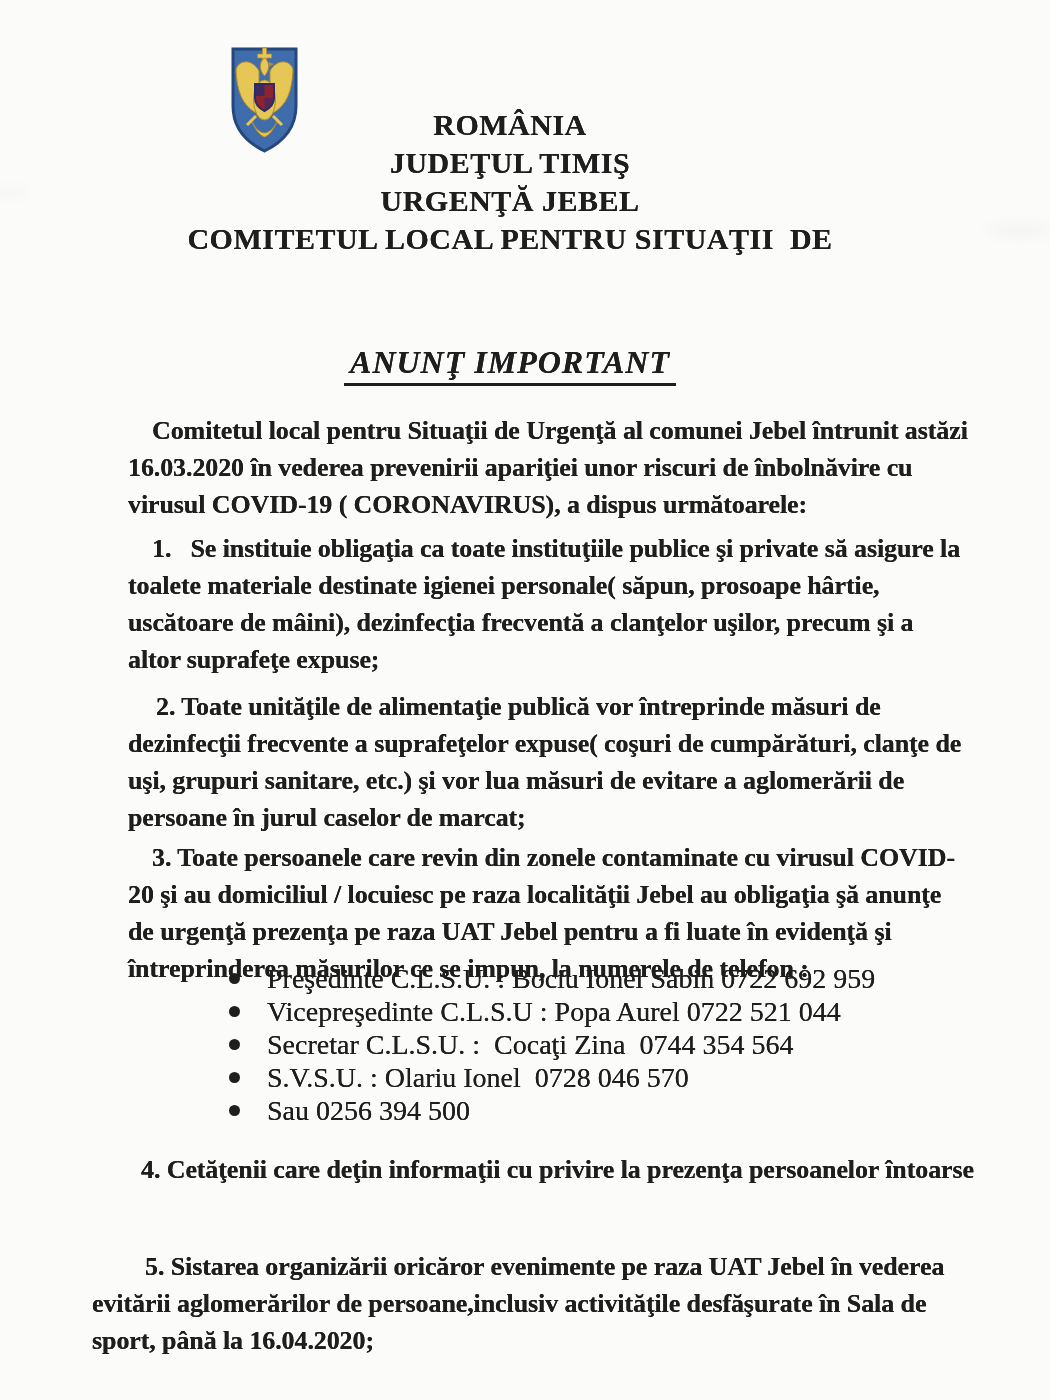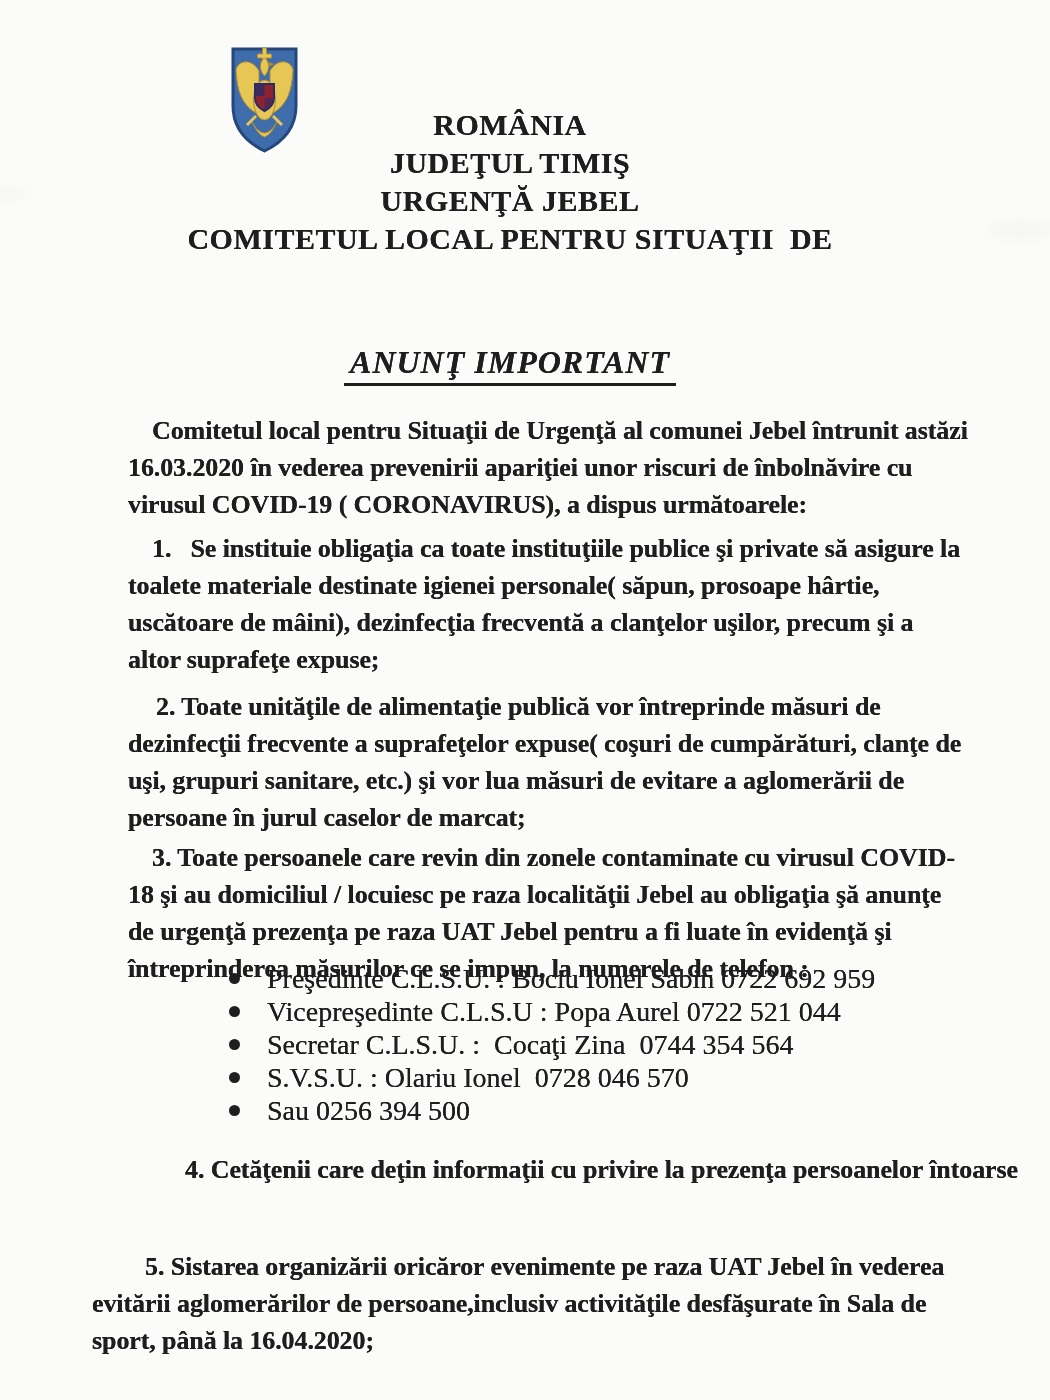--- a/index.html
+++ b/index.html
@@ -77,21 +77,21 @@
     font-weight: bold;
   }
   .para .line.indent-sm { padding-left: 24px; }
   .para .line.indent-md { padding-left: 28px; }
   .para .line.indent-lg { padding-left: 53px; }
 
   .p-intro { left: 128px; top: 412px; }
   .p-item1 { left: 128px; top: 530px; }
   .p-item2 { left: 128px; top: 688px; }
   .p-item3 { left: 128px; top: 839px; }
-  .p-item4 { left: 88px;  top: 1151px; margin-left: 44px; }
+  .p-item4 { left: 88px;  top: 1151px; }
   .p-item5 { left: 92px;  top: 1248px; }
 
   
   .contacts {
     position: absolute;
     left: 229px; top: 962px;
     font-size: 28px;
   }
   .contact-row {
     display: flex;
@@ -167,21 +167,21 @@
 
   <div class="para p-item2">
     <span class="line indent-md">2. Toate unităţile de alimentaţie publică vor întreprinde măsuri de</span>
     <span class="line">dezinfecţii frecvente a suprafeţelor expuse( coşuri de cumpărături, clanţe de</span>
     <span class="line">uşi, grupuri sanitare, etc.) şi vor lua măsuri de evitare a aglomerării de</span>
     <span class="line">persoane în jurul caselor de marcat;</span>
   </div>
 
   <div class="para p-item3">
     <span class="line indent-sm">3. Toate persoanele care revin din zonele contaminate cu virusul COVID-</span>
-    <span class="line">18 şi au domiciliul / locuiesc pe raza localităţii Jebel au obligaţia şă anunţe</span>
+    <span class="line">20 şi au domiciliul / locuiesc pe raza localităţii Jebel au obligaţia şă anunţe</span>
     <span class="line">de urgenţă prezenţa pe raza UAT Jebel pentru a fi luate în evidenţă şi</span>
     <span class="line">întreprinderea măsurilor ce se impun, la numerele de telefon :</span>
   </div>
 
   <div class="contacts">
     <div class="contact-row">
       <span class="dot"></span>
       <span class="ctext">Preşedinte C.L.S.U. : Bociu Ionel Sabin 0722 692 959</span>
     </div>
     <div class="contact-row">

